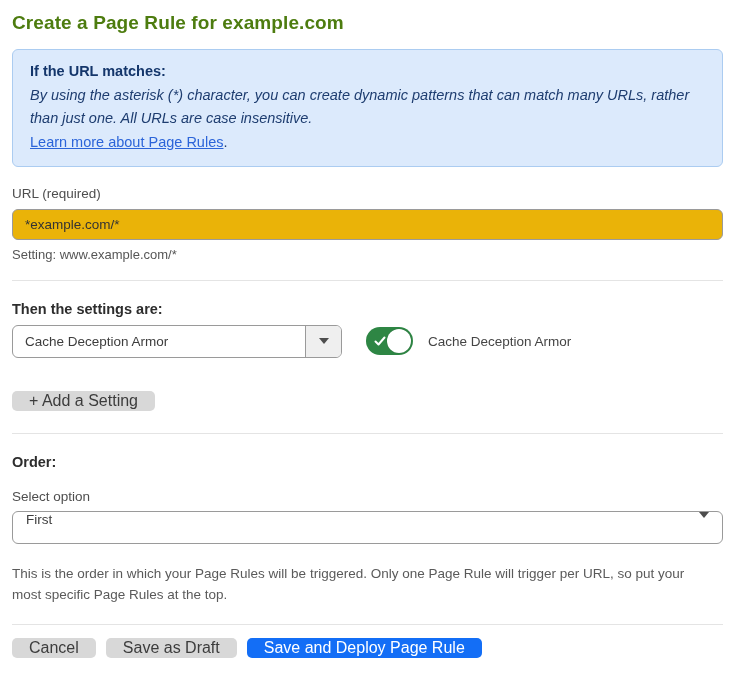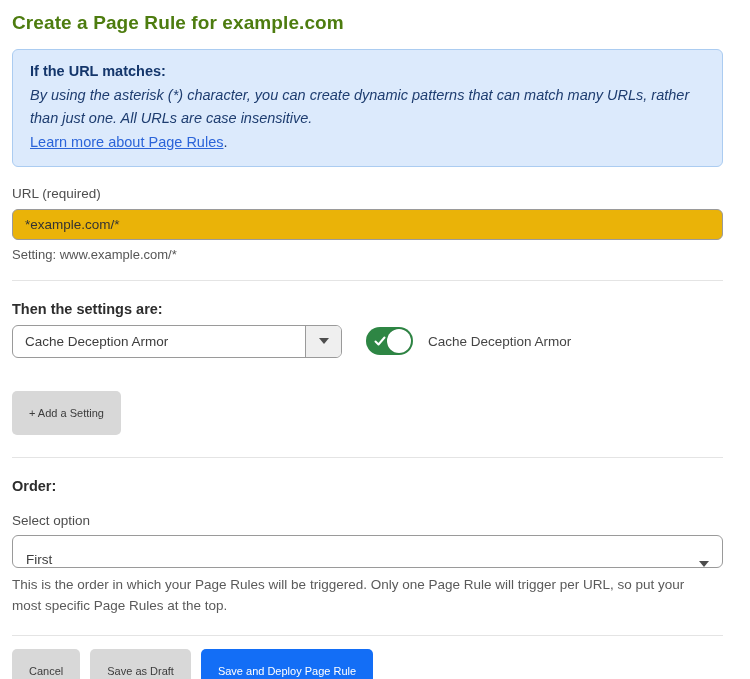--- a/index.html
+++ b/index.html
@@ -154,22 +154,22 @@
     font-size: 13.5px;
     color: #454545;
   }
 
   
   .btn {
     display: inline-block;
     border: none;
     border-radius: 5px;
     font-family: "Liberation Sans", "DejaVu Sans", sans-serif;
-    font-size: 11px;
-    padding: 16px 17px;
+    font-size: 16px;
+    padding: 1px 17px;
     cursor: pointer;
   }
   .btn-secondary {
     background: #d8d8d8;
     color: #3c3c3c;
   }
   .btn-primary {
     background: #136ef6;
     color: #ffffff;
   }
@@ -180,29 +180,29 @@
 
   
   .full-select {
     margin-top: 7px;
     width: 100%;
     height: 33px;
     border: 1px solid #9a9a9a;
     border-radius: 6px;
     background: #ffffff;
     display: flex;
-    align-items: flex-end;
+    align-items: flex-start;
     justify-content: space-between;
     padding: 0 13px;
     font-size: 13.5px;
     color: #3d3d3d;
     cursor: pointer;
   }
   .order-description {
-    margin-top: 7px;
+    margin-top: 20px;
     font-size: 13.5px;
     color: #5a5a5a;
     line-height: 1.55;
     max-width: 705px;
   }
   .footer {
     margin-top: 13px;
     display: flex;
     align-items: center;
     gap: 10px;

